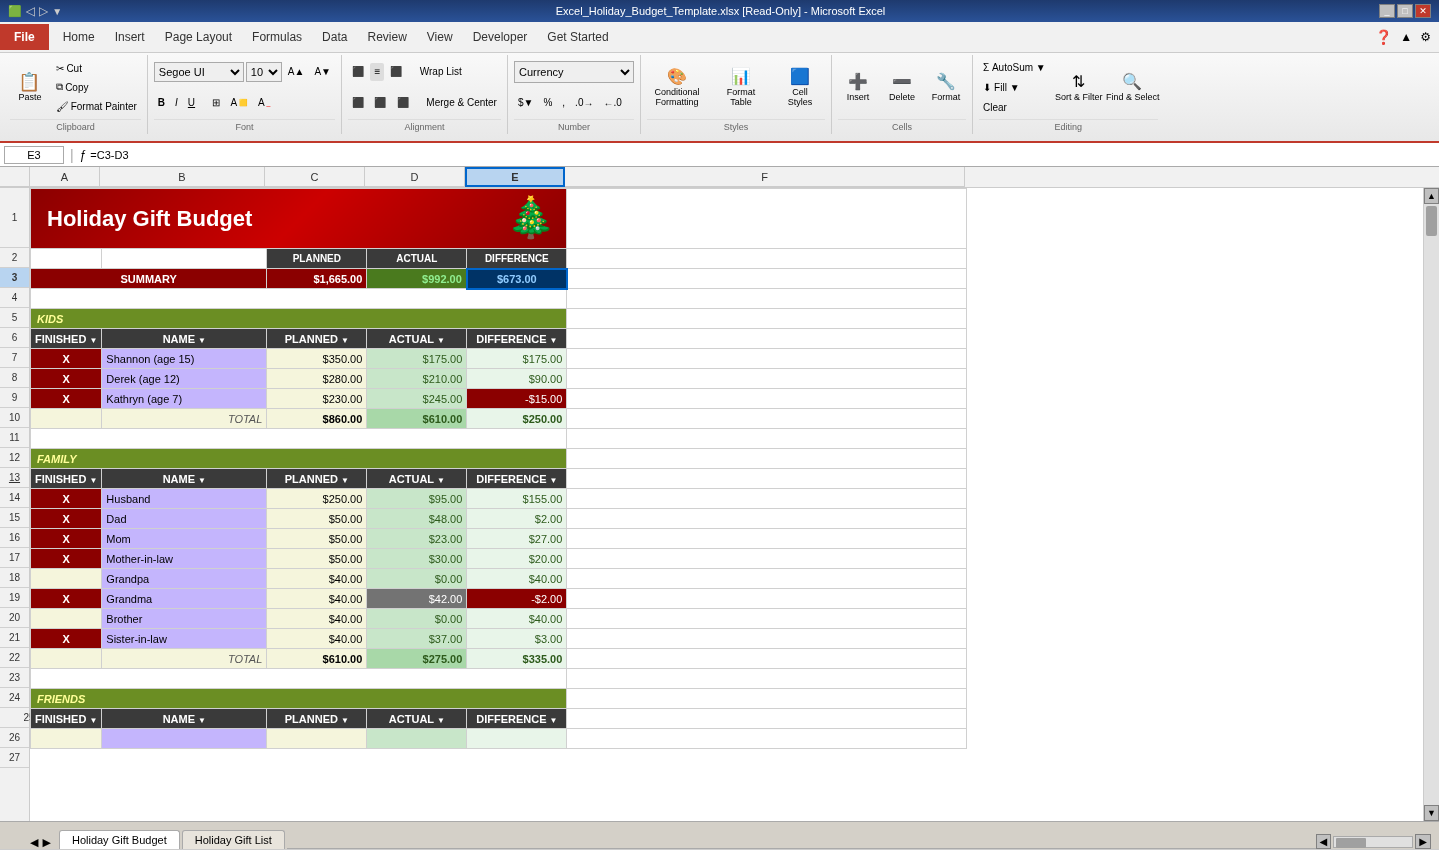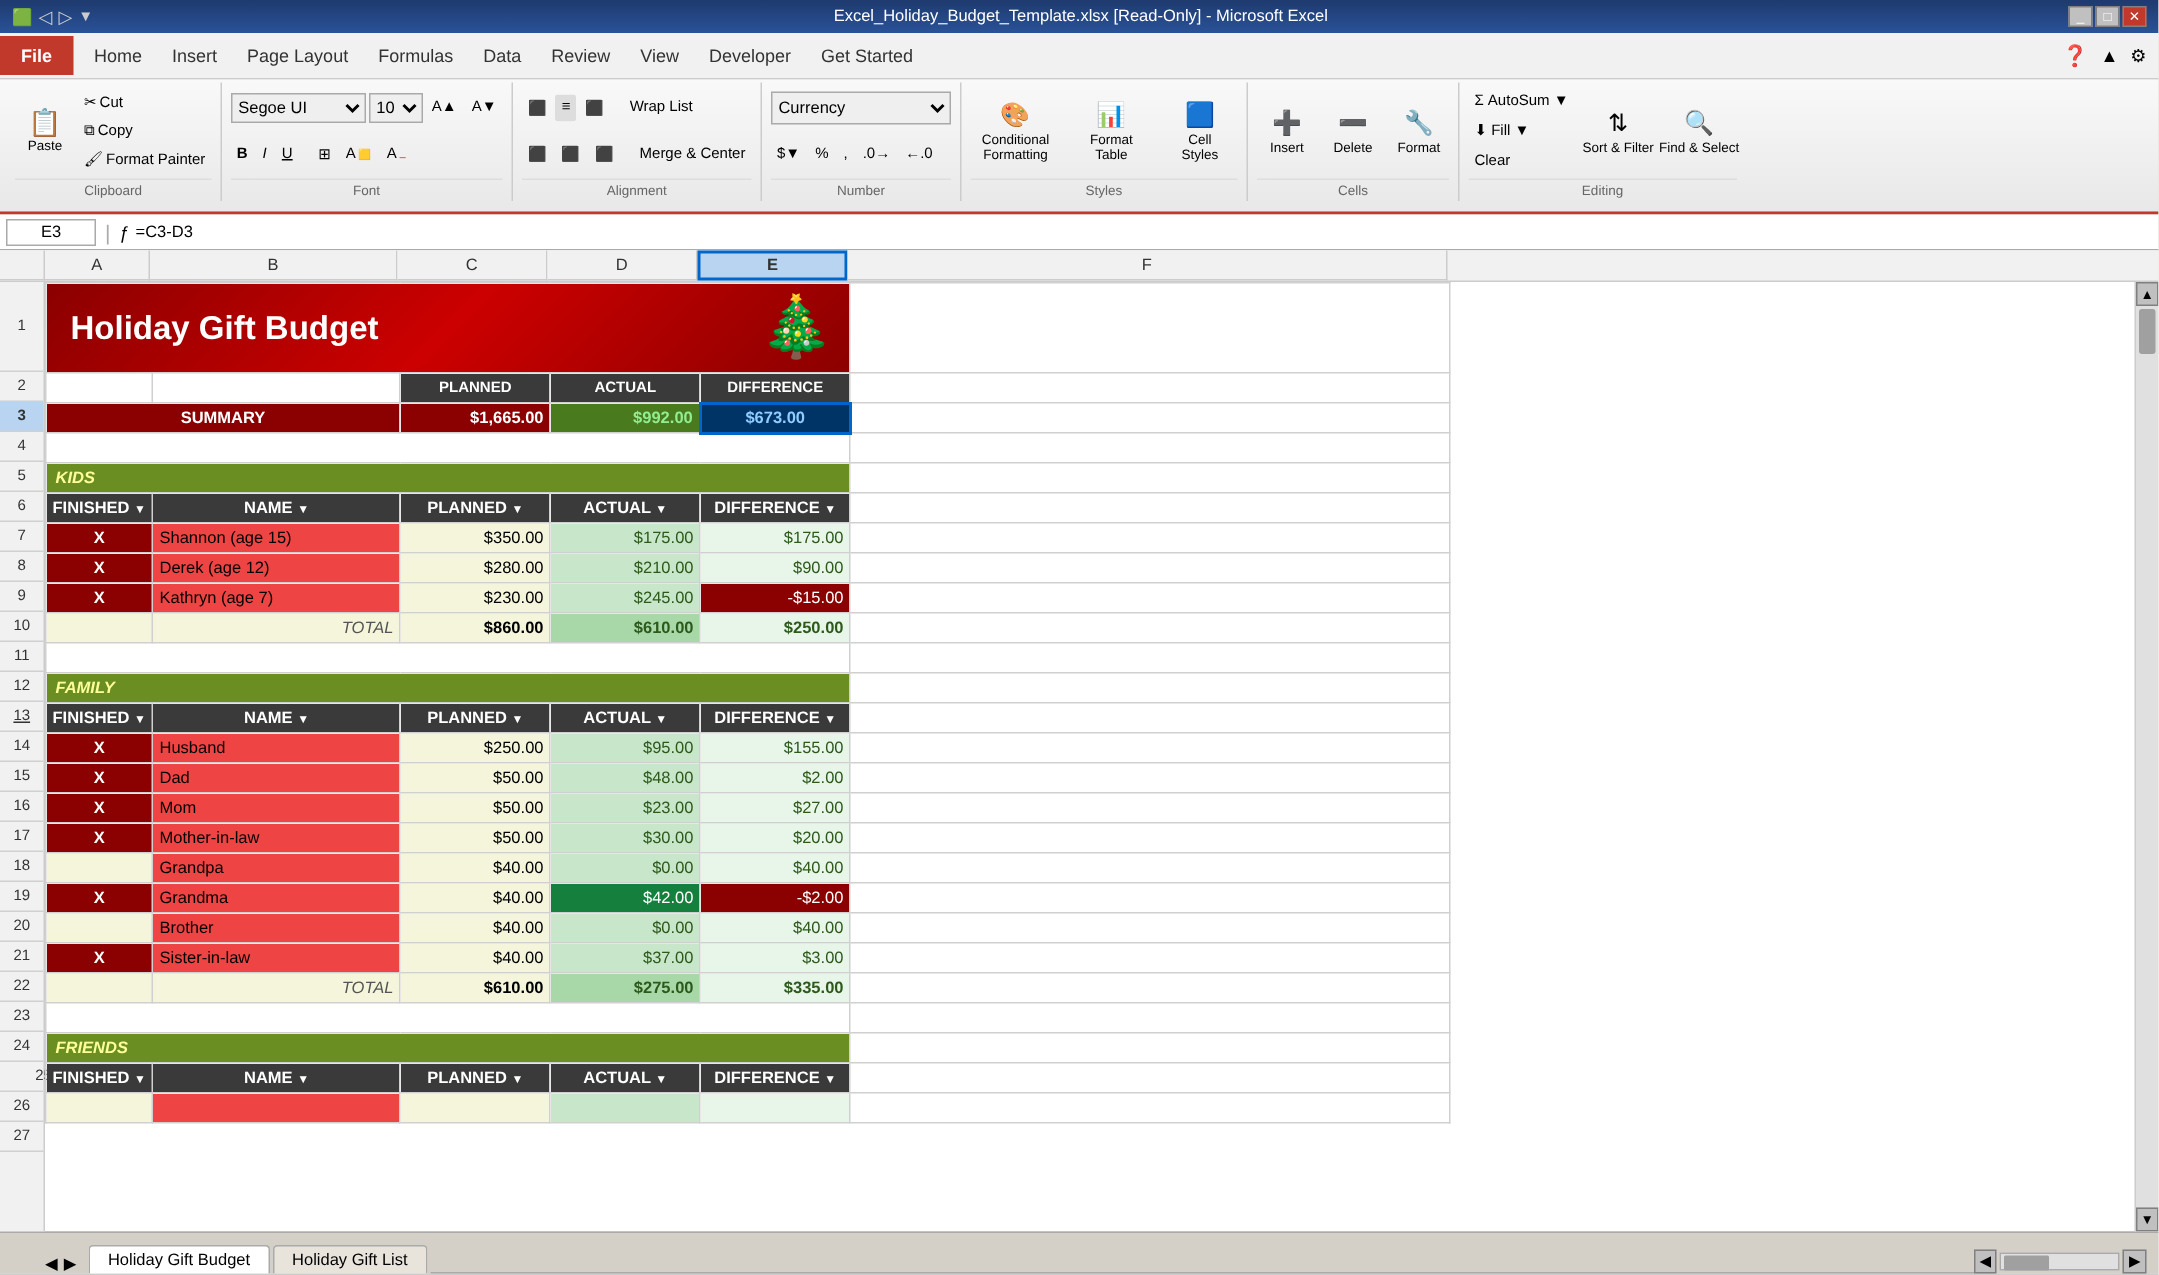--- a/index.html
+++ b/index.html
@@ -178,21 +178,21 @@
       color: white;
       font-weight: bold;
       text-align: center;
     }
     .summary-planned { background: #8b0000; color: white; font-weight: bold; text-align: right; }
     .summary-actual { background: #4a7a1e; color: #90ee90; font-weight: bold; text-align: right; }
     .section-header { background: #4a7a1e; color: #ffff99; font-weight: bold; font-style: italic; padding-left: 6px; }
     .col-header-dark { background: #3a3a3a; color: white; font-weight: bold; text-align: center; font-size: 10px; }
     .finished-x { background: #8b0000; color: white; text-align: center; font-weight: bold; }
     .finished-empty { background: #f5f5dc; }
-    .name-cell { background: #ef4444; padding-left: 8px; margin-top: 33px; }
+    .name-cell { background: #c4b5fd; padding-left: 8px; margin-top: 33px; }
     .planned-cell { background: #f5f5dc; text-align: right; }
     .actual-cell { background: #c8e6c9; text-align: right; color: #2d5a1b; }
     .diff-positive { background: #e8f5e9; text-align: right; color: #2d5a1b; }
     .diff-negative { background: #8b0000; text-align: right; color: white; }
     .total-row { background: #f5f5dc; }
     .total-label { text-align: right; font-style: italic; color: #555; background: #f5f5dc; }
     .total-planned { background: #f5f5dc; text-align: right; font-weight: bold; }
     .total-actual { background: #a8d8a8; text-align: right; font-weight: bold; color: #2d5a1b; }
     .total-diff { background: #e8f5e9; text-align: right; font-weight: bold; color: #2d5a1b; }
     .empty-cell { background: white; }
@@ -629,21 +629,21 @@
           <td class="planned-cell">$40.00</td>
           <td class="actual-cell">$0.00</td>
           <td class="diff-positive">$40.00</td>
           <td class="empty-cell"></td>
         </tr>
 
         <tr>
           <td class="finished-x">X</td>
           <td class="name-cell">Grandma</td>
           <td class="planned-cell">$40.00</td>
-          <td class="actual-cell" style="background:#15803d;color:white;">$42.00</td>
+          <td class="actual-cell" style="background:#737373;color:white;">$42.00</td>
           <td class="diff-negative">-$2.00</td>
           <td class="empty-cell"></td>
         </tr>
 
         <tr>
           <td class="finished-empty"></td>
           <td class="name-cell">Brother</td>
           <td class="planned-cell">$40.00</td>
           <td class="actual-cell">$0.00</td>
           <td class="diff-positive">$40.00</td>

